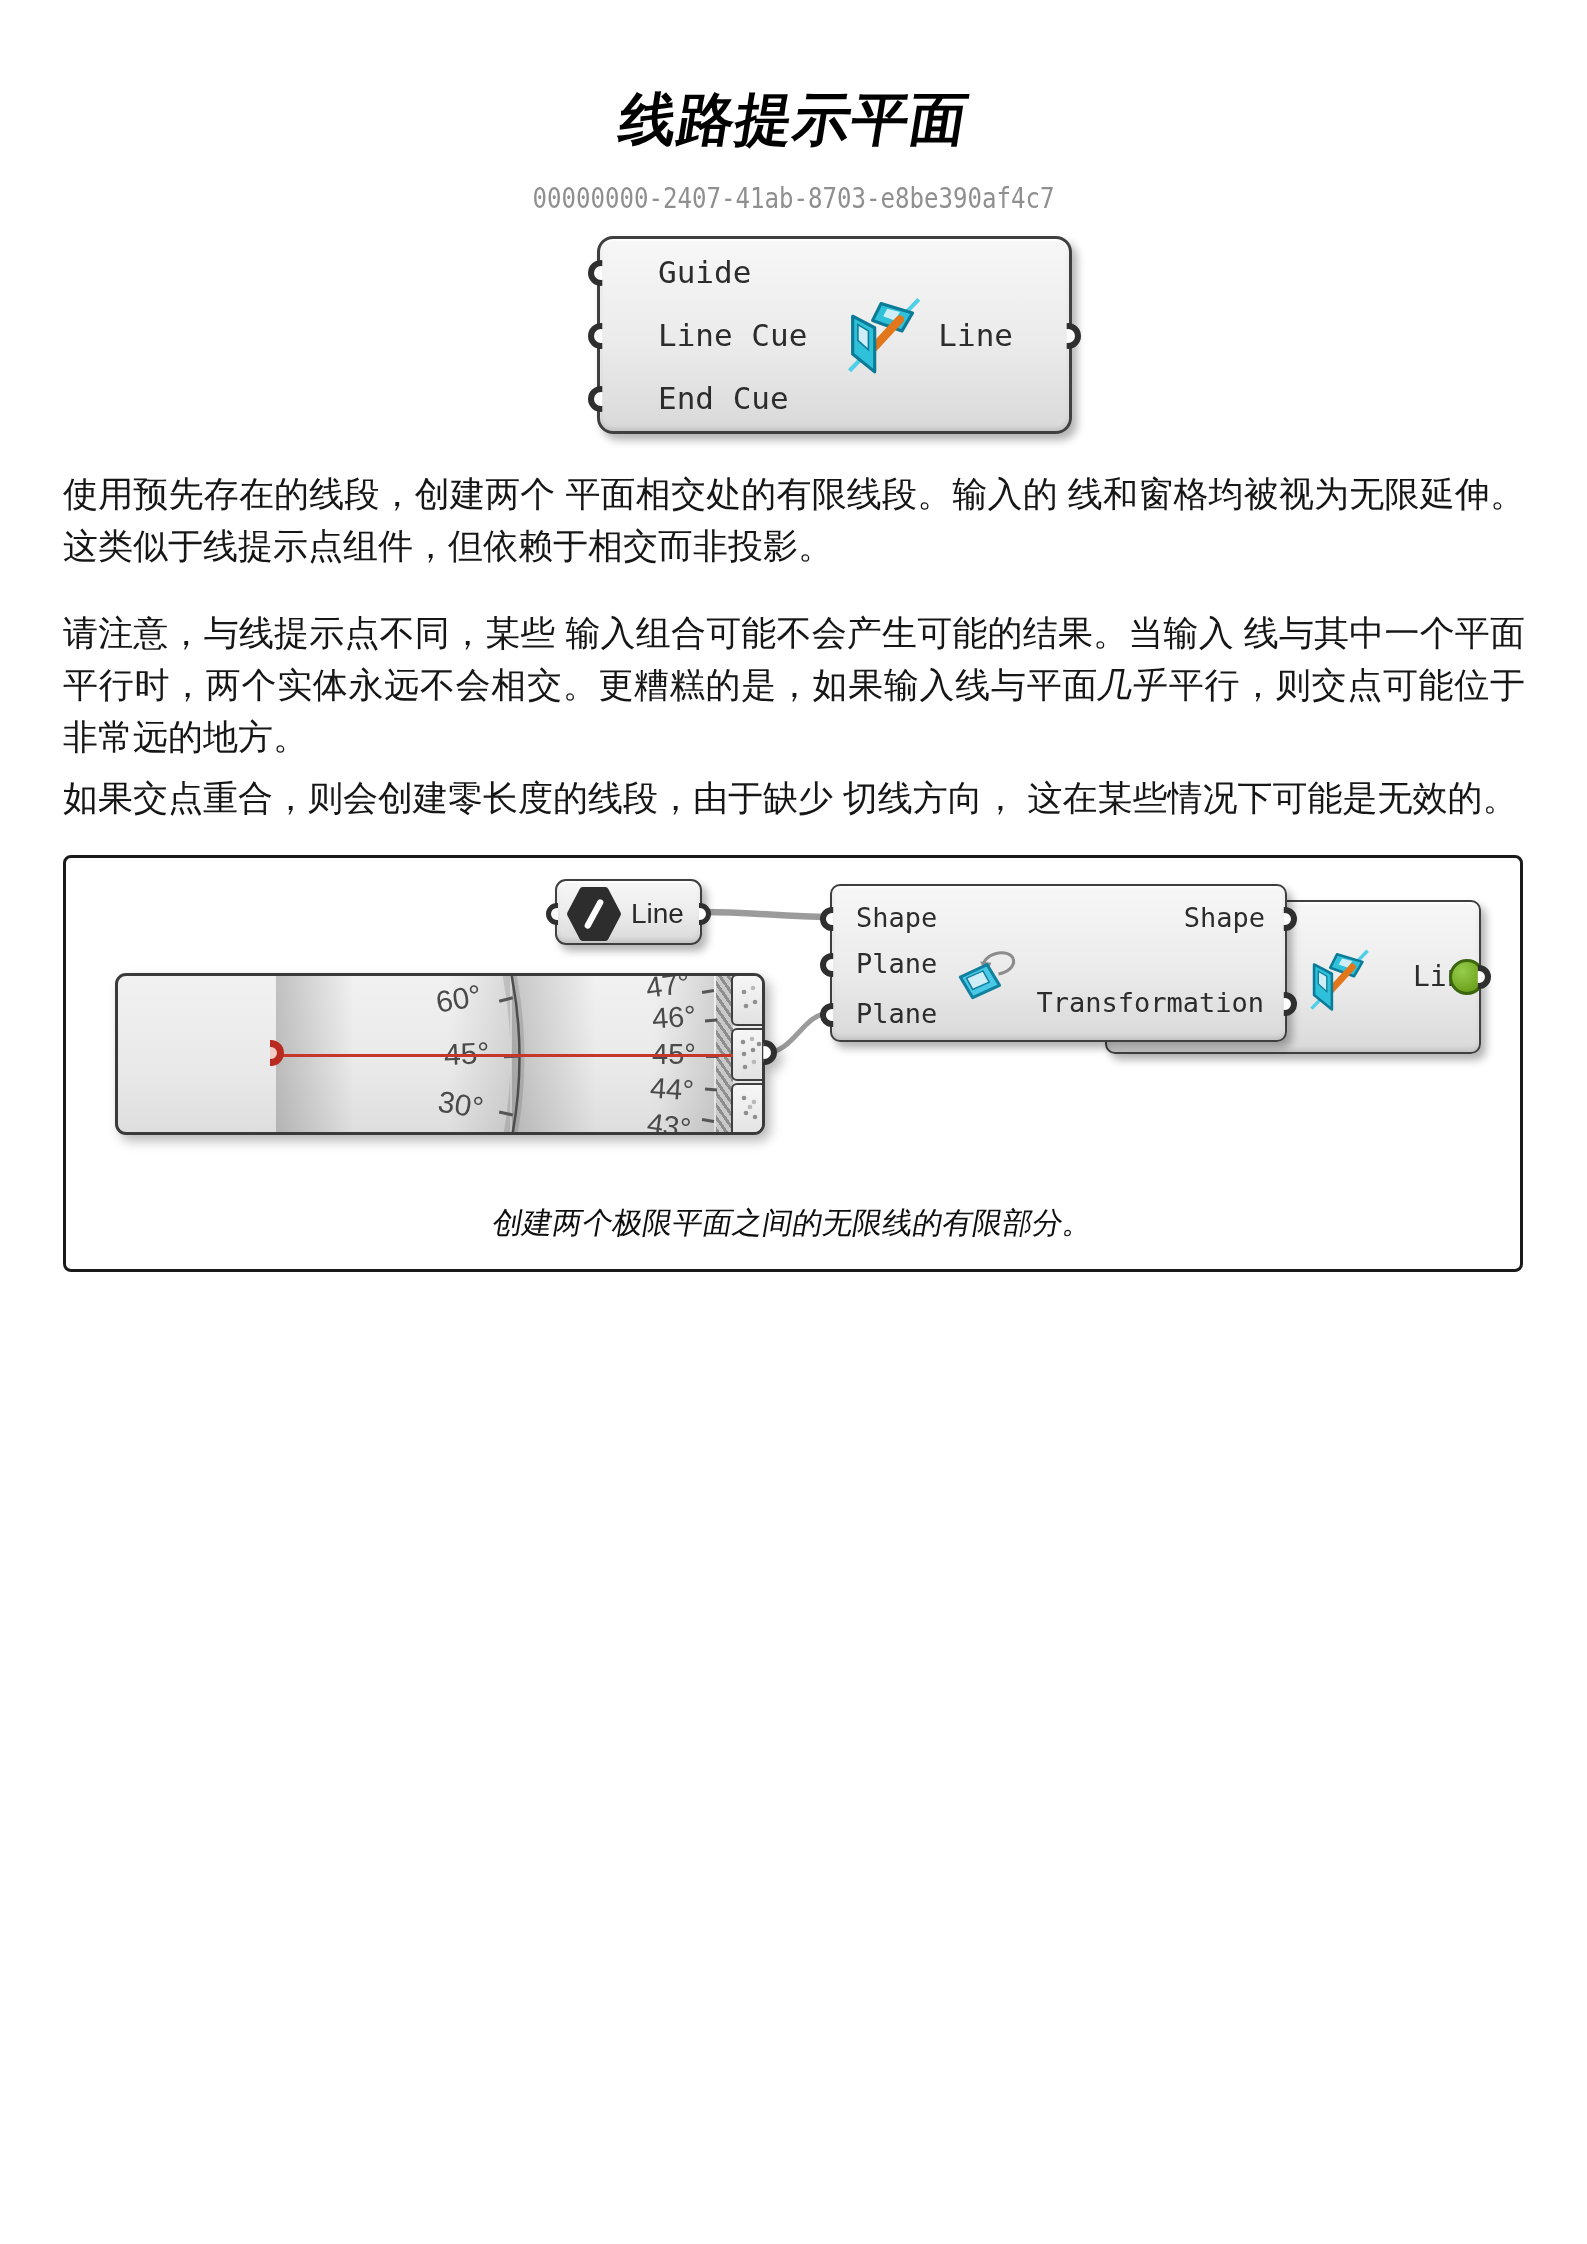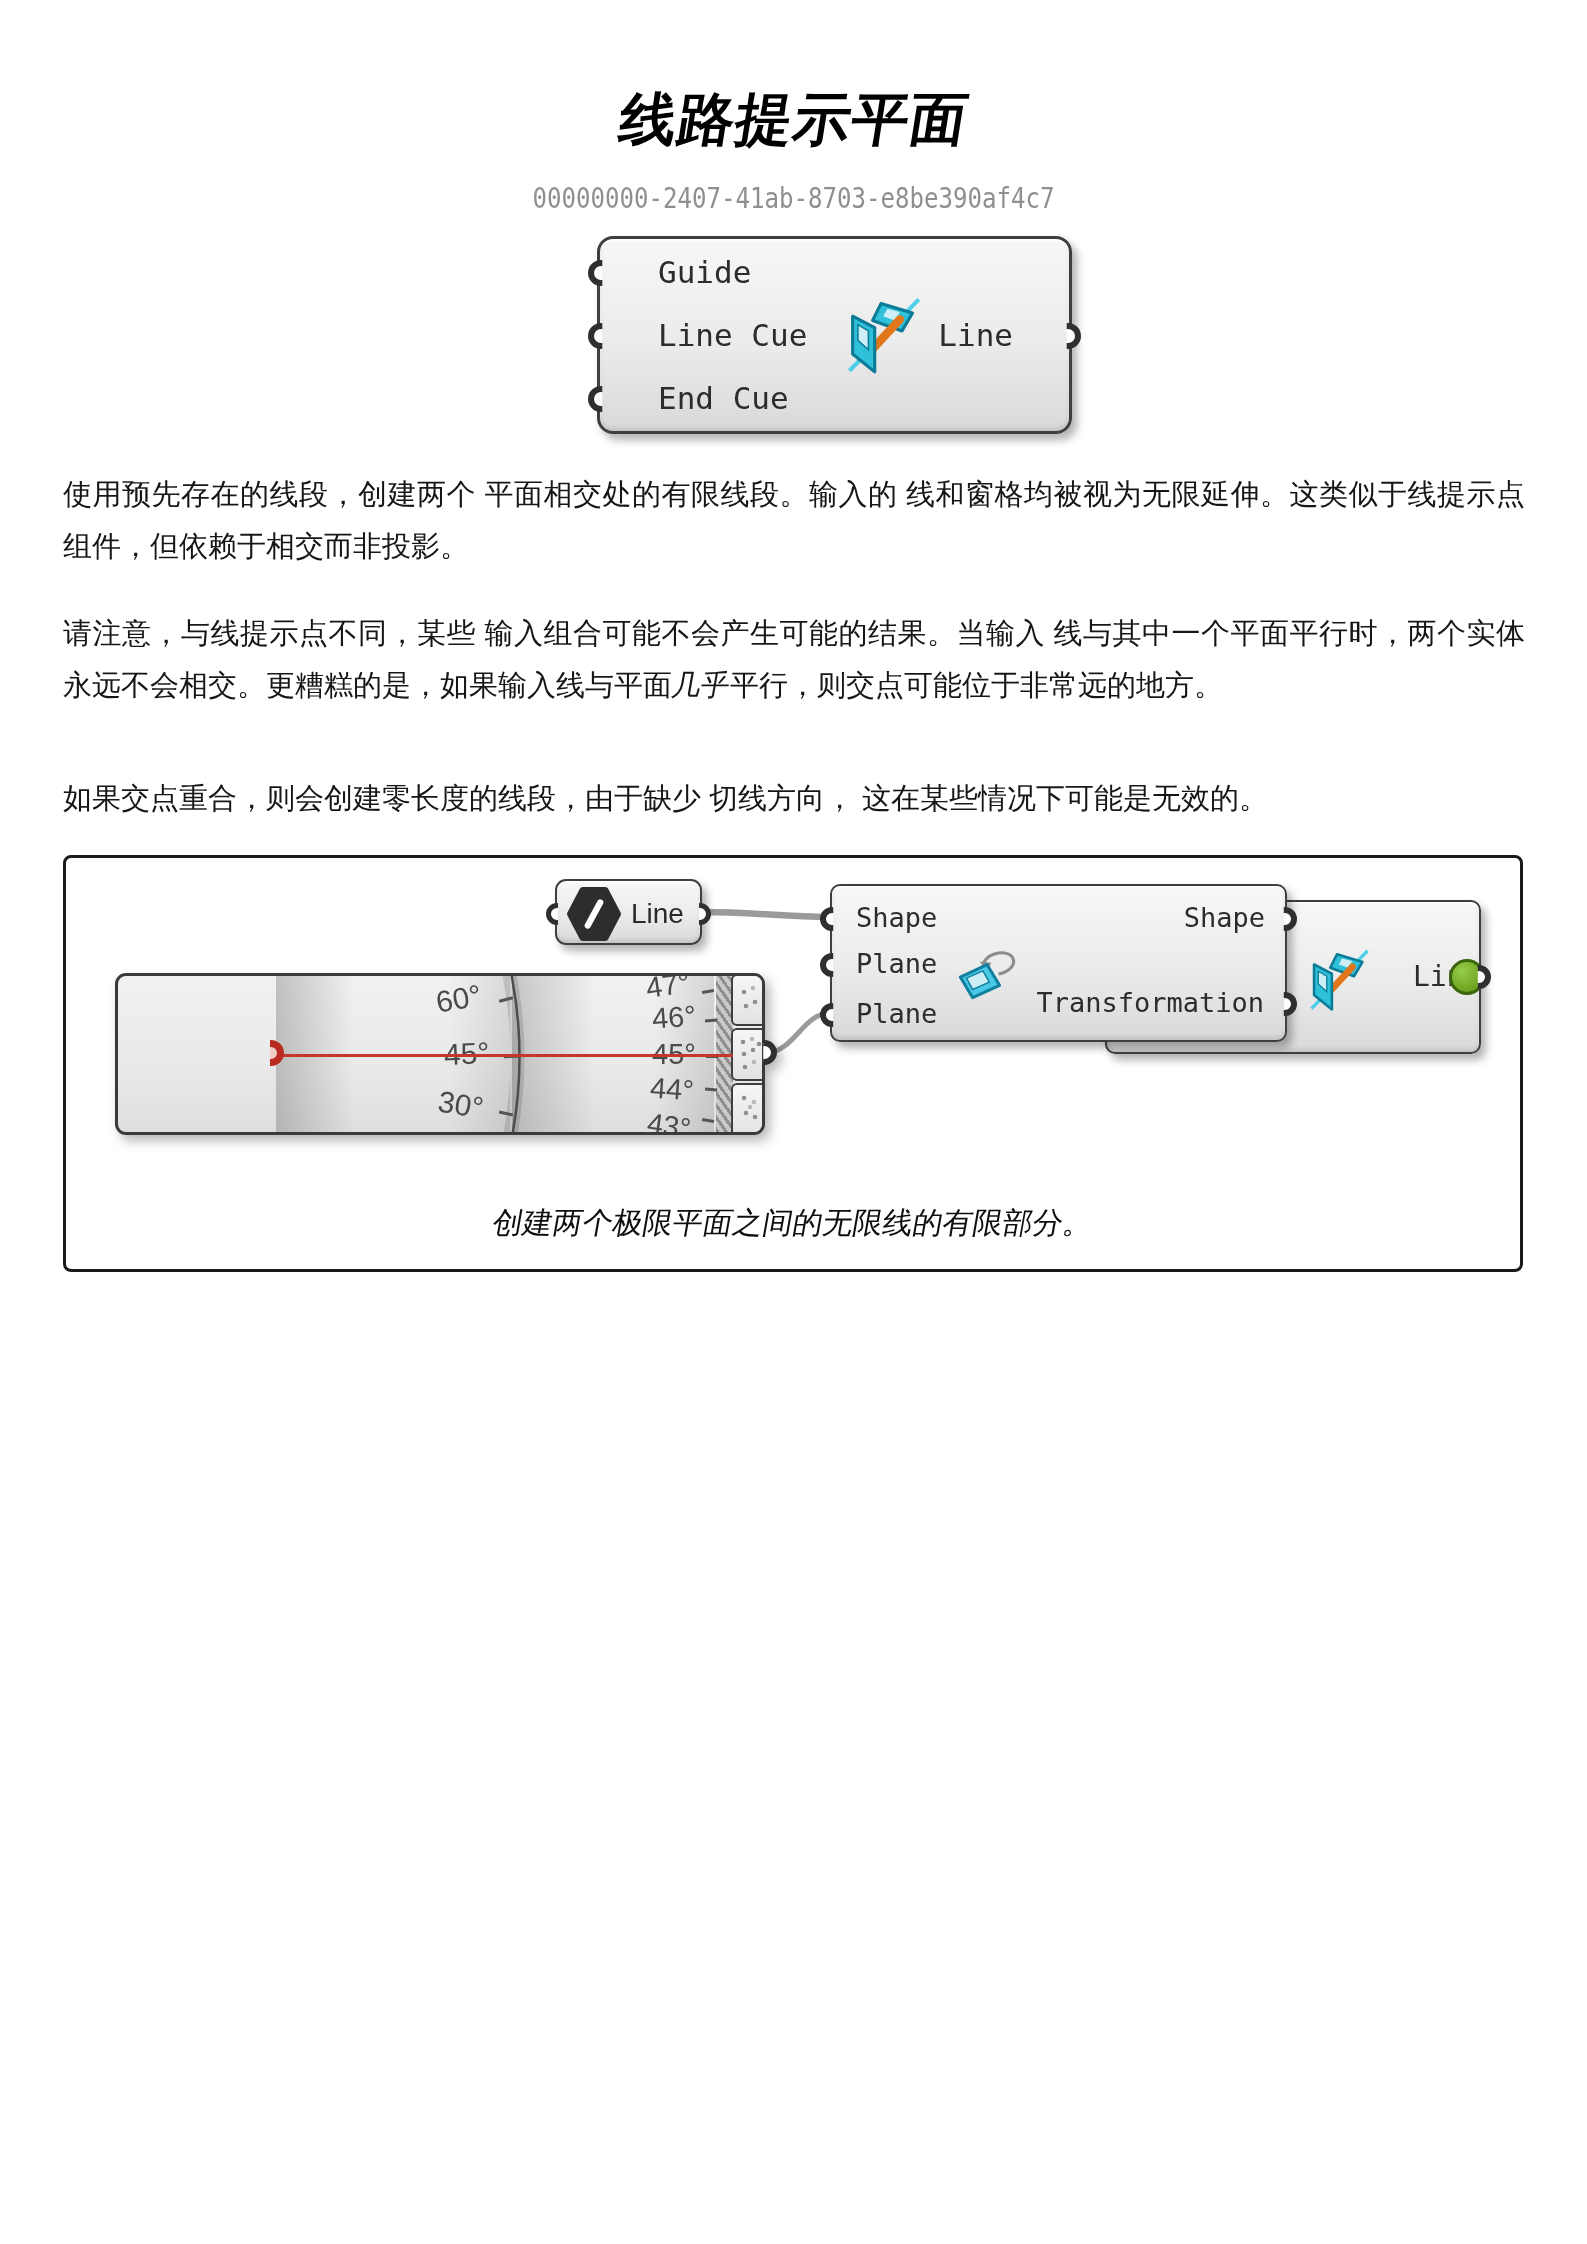--- a/index.html
+++ b/index.html
@@ -26,21 +26,21 @@
   .mono{font-family:"DejaVu Sans Mono",monospace;color:#2c2c2c;}
 
   
   .main-capsule{left:565px;top:236px;width:475px;height:198px;border-radius:16px;margin-left:32px;}
   .main-capsule .in-label{position:absolute;left:58px;font-size:31px;}
   .main-capsule .out-label{position:absolute;right:56px;font-size:31px;}
   .main-capsule .bigport{width:26px;height:26px;}
   .cap-icon{position:absolute;left:239px;top:52px;width:84px;height:84px;}
 
   
-  .para{position:absolute;left:63px;width:1462px;font-size:29px;line-height:52px;
+  .para{position:absolute;left:63px;width:1462px;font-size:35px;line-height:52px;
         color:#161616;text-align:justify;}
   .p1{top:468px;} .p2{top:607px;} .p3{top:772px;}
 
   
   .frame{position:absolute;left:63px;top:855px;width:1460px;height:417px;box-sizing:border-box;
          border:3px solid #1a1a1a;border-radius:8px;background:#fff;}
   .canvas{position:absolute;inset:0;}
   .wires{position:absolute;left:0;top:0;z-index:1;}
   .caption{position:absolute;top:345px;left:0;width:100%;text-align:center;z-index:2;
            font-size:30px;color:#0e0e0e;}

